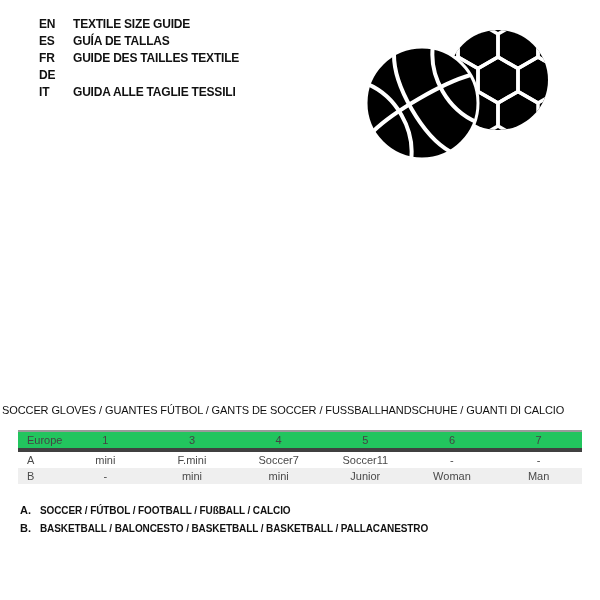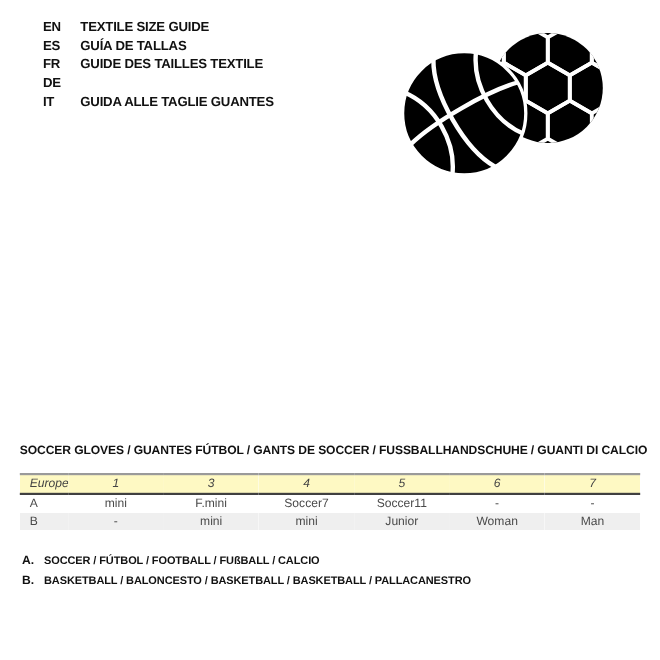--- a/index.html
+++ b/index.html
@@ -46,24 +46,24 @@
     position: absolute;
     left: 358px;
     top: 12px;
     width: 210px;
     height: 165px;
   }
 
   
   .table-title {
     position: absolute;
-    left: 18px;
+    left: 2px;
     top: 404px;
     font-size: 11px;
-    font-weight: bold;
+    font-weight: normal;
     letter-spacing: -0.1px;
     white-space: nowrap;
   }
   table.size-table {
     position: absolute;
     left: 18px;
     top: 430px;
     width: 564px;
     border-collapse: collapse;
     table-layout: fixed;
@@ -76,25 +76,24 @@
     text-align: center;
     font-weight: normal;
     white-space: nowrap;
     overflow: hidden;
   }
   table.size-table .row-label {
     text-align: left;
     padding-left: 9px;
   }
   table.size-table tr.head {
-    background: #fef9c3;
+    background: #22c55e;
     border-top: 2px solid #9a9a9a;
-    border-bottom: 2px solid #404040;
+    border-bottom: 4px solid #404040;
     color: #444444;
-    font-style: italic;
   }
   table.size-table tr.row-a { background: #ffffff; }
   table.size-table tr.row-b { background: #efefef; }
 
   
   .legend-block {
     position: absolute;
     left: 20px;
     top: 501px;
   }
@@ -129,21 +128,21 @@
   </div>
   <div class="lang-row">
     <span class="lang-code">FR</span>
     <span class="lang-label">GUIDE DES TAILLES TEXTILE</span>
   </div>
   <div class="lang-row">
     <span class="lang-code">DE</span>
   </div>
   <div class="lang-row">
     <span class="lang-code">IT</span>
-    <span class="lang-label">GUIDA ALLE TAGLIE GUANTES</span>
+    <span class="lang-label">GUIDA ALLE TAGLIE TESSILI</span>
   </div>
 </div>
 
 <svg class="balls-icon" viewBox="0 0 210 165" xmlns="http://www.w3.org/2000/svg" aria-hidden="true">
   <defs>
     <clipPath id="soccerClip">
         <circle cx="140" cy="68" r="50"></circle>
       </clipPath>
     <clipPath id="bballClip">
         <circle cx="64" cy="91" r="56"></circle>

